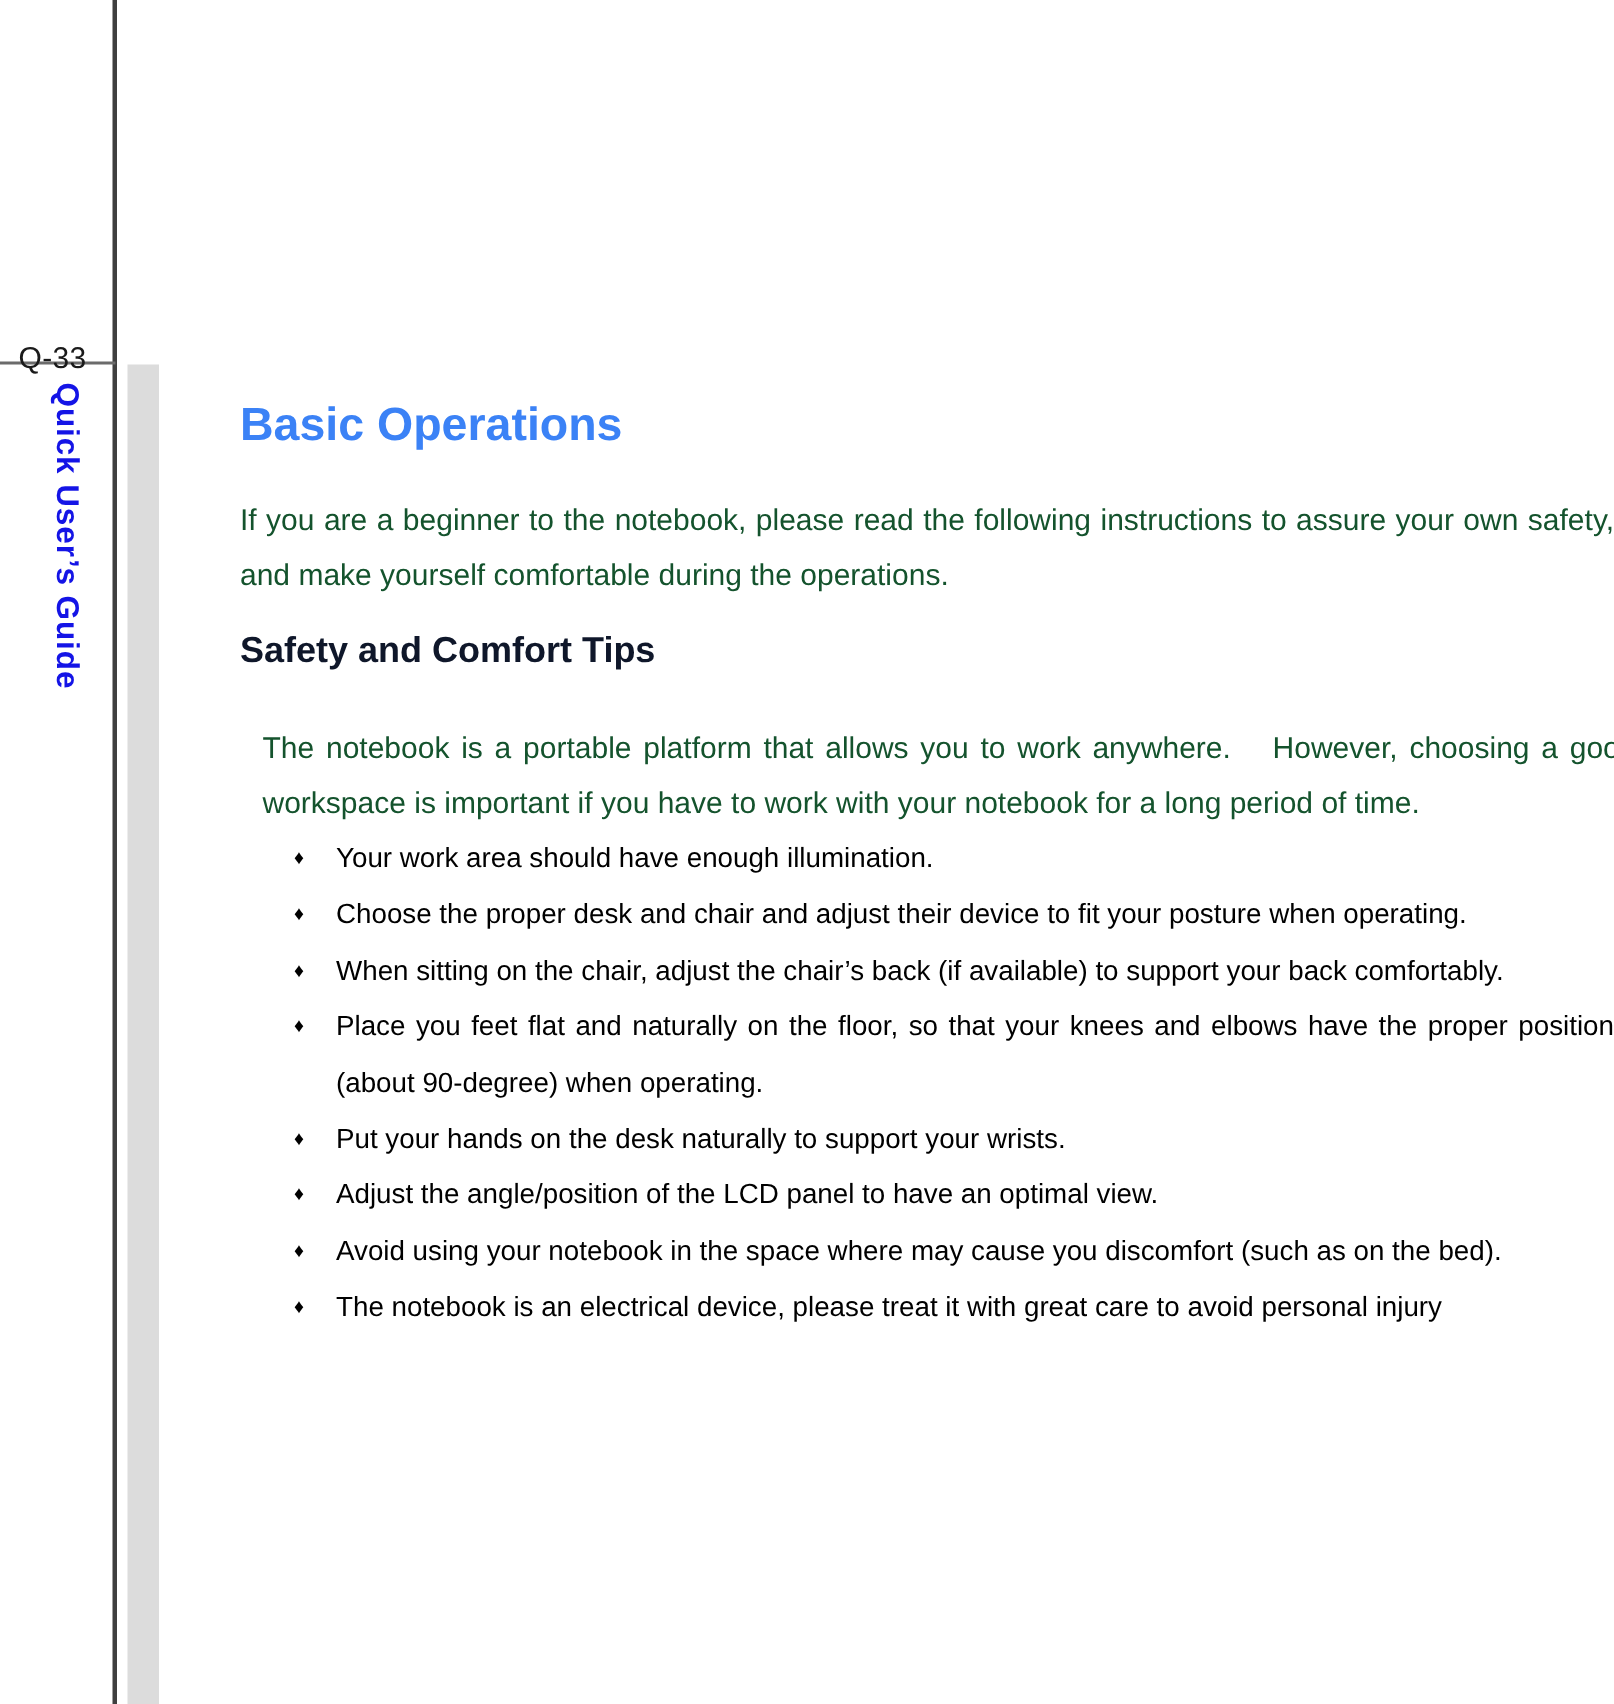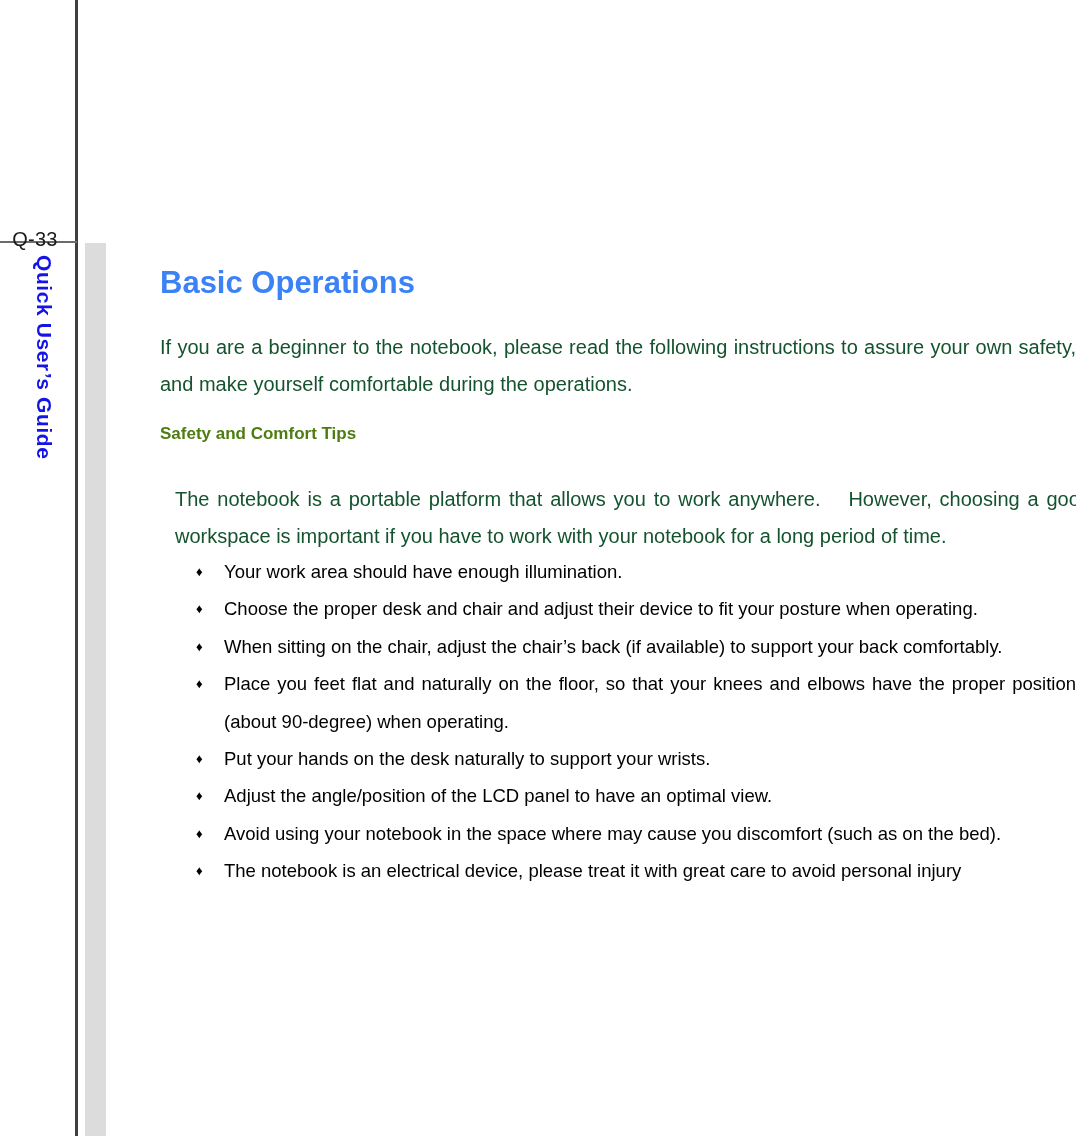--- a/index.html
+++ b/index.html
@@ -98,23 +98,23 @@
     letter-spacing: 0px;
     line-height: 38px;
   }
 
   h2.section-title {
     margin: 0;
     padding: 0;
     position: absolute;
     top: 419px;
     left: 0;
-    font-size: 17px;
+    font-size: 24px;
     font-weight: bold;
-    color: #4d7c0f;
+    color: #0f172a;
     line-height: 30px;
   }
 
   p.body-para {
     margin: 0;
     padding: 0;
     position: absolute;
     left: 0;
     width: 916px;
     font-size: 20px;

